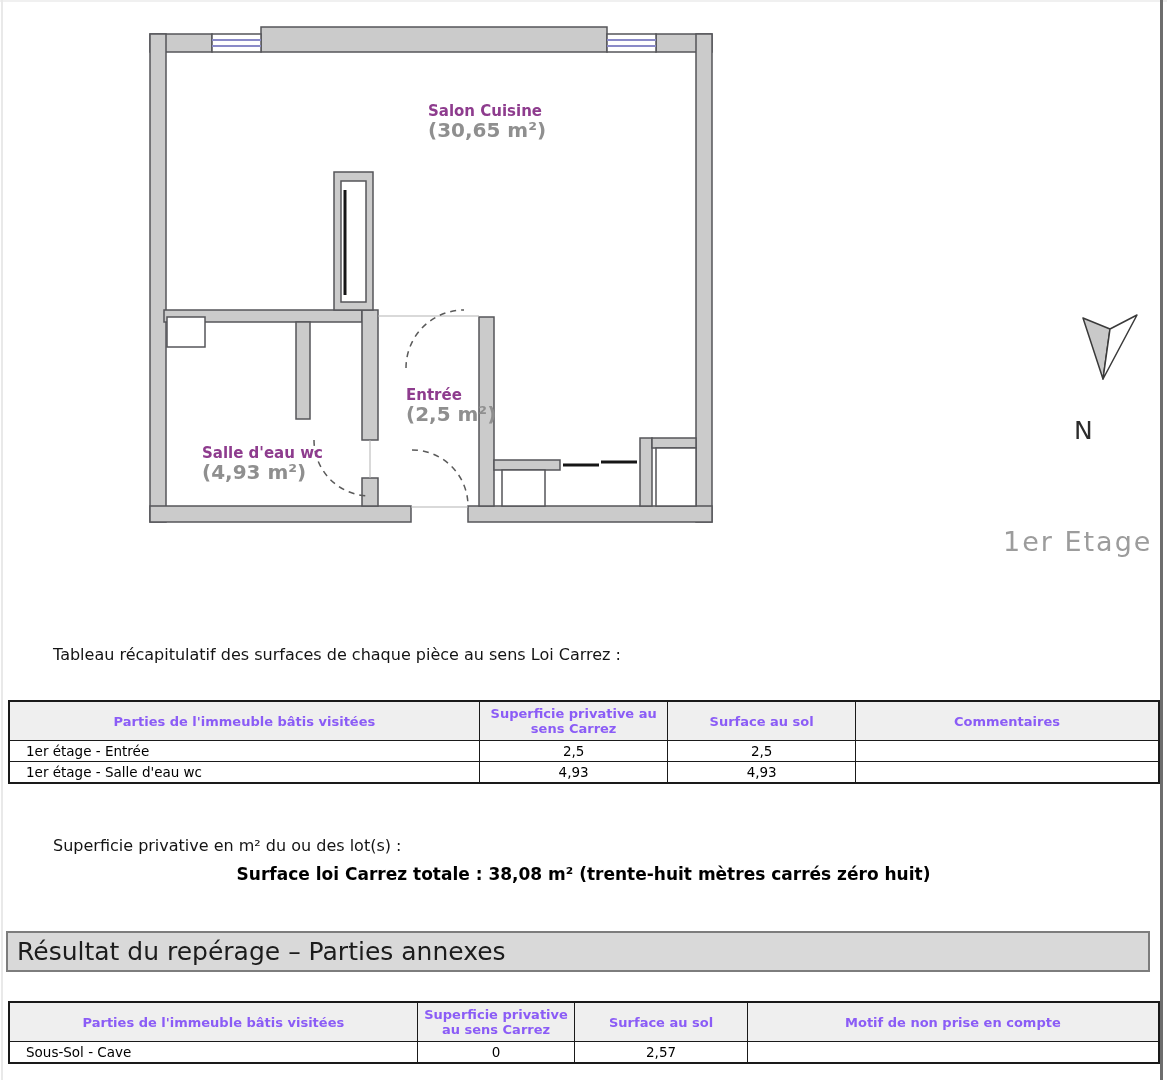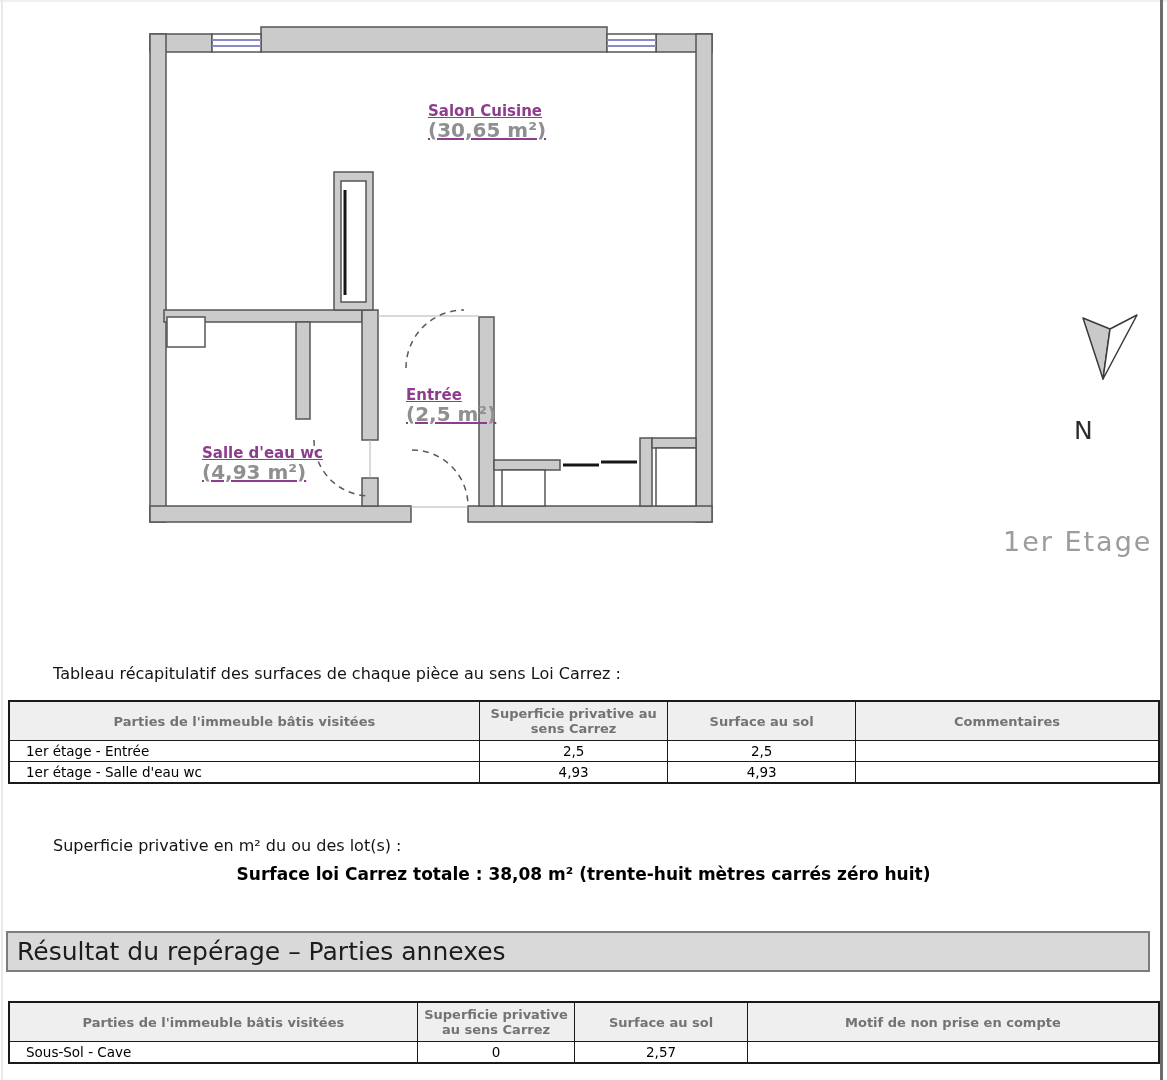--- a/index.html
+++ b/index.html
@@ -8,46 +8,46 @@
     font-family:"DejaVu Sans","Liberation Sans",sans-serif;color:#111;
   }
   .abs{position:absolute;}
   
   .edge-right{left:1160px;top:0;width:3px;height:1080px;background:#6d6d6d;}
   .edge-left{left:1px;top:0;width:2px;height:1080px;background:#e9e9e9;}
   .edge-top{left:0;top:0;width:1167px;height:2px;background:#f0f0f0;}
 
   
   .plan{left:140px;top:20px;width:580px;height:510px;}
-  .room-label{position:absolute;font-weight:bold;font-size:15px;line-height:19px;color:#8e3c8e;white-space:nowrap;text-decoration:underline;}
+  .room-label{position:absolute;font-weight:bold;font-size:15px;line-height:19px;color:#8e3c8e;white-space:nowrap;}
   .room-area{display:block;color:#8f8f8f;font-size:20px;font-weight:bold;}
 
   
   .compass-arrow{left:1070px;top:305px;width:80px;height:85px;}
   .compass-n{left:1074px;top:416px;font-size:25px;color:#2c2c2c;letter-spacing:1px;}
   .floor-label{left:1003px;top:526px;font-size:27px;color:#9c9c9c;letter-spacing:2px;}
 
   
-  .section-title{left:53px;top:664px;font-size:16px;color:#141414;}
+  .section-title{left:53px;top:645px;font-size:16px;color:#141414;}
   .lots-line{left:53px;top:836px;font-size:16px;color:#141414;}
   .totals{left:0;top:863px;width:1167px;text-align:center;font-size:17px;font-weight:bold;line-height:22px;color:#000;}
 
   
   .banner{
     left:6px;top:931px;width:1131px;height:37px;background:#d9d9d9;
     border:2px solid #7d7d7d;font-size:25px;color:#1c1c1c;
     padding-left:9px;line-height:38px;
   }
 
   
   .tbl-wrap1{left:8px;top:700px;width:1152px;}
   .tbl-wrap2{left:8px;top:1001px;width:1152px;}
   table{border-collapse:collapse;width:100%;border:2px solid #1a1a1a;table-layout:fixed;}
   th,td{border:1px solid #1a1a1a;overflow:hidden;}
-  th{background:#efefef;font-size:13px;font-weight:bold;text-align:center;padding:4px 6px;color:#737373;}
+  th{background:#efefef;font-size:13px;font-weight:bold;text-align:center;padding:4px 6px;color:#8b5cf6;}
   td{font-size:13.5px;height:20px;padding:0 16px;text-align:center;color:#000;}
   td.c-left{text-align:left;}
 
   svg .wall{fill:#cbcbcb;stroke:#56565a;stroke-width:1.5;}
   svg .white{fill:#ffffff;stroke:#56565a;stroke-width:1.5;}
   svg .winline{stroke:#8a8ac8;stroke-width:2;}
   svg .doorarc{fill:none;stroke:#5a5a5a;stroke-width:1.5;stroke-dasharray:6 5;}
   svg .thin{stroke:#b3b3b3;stroke-width:1;}
   svg .blackline{stroke:#161616;stroke-width:3;}
 </style>

